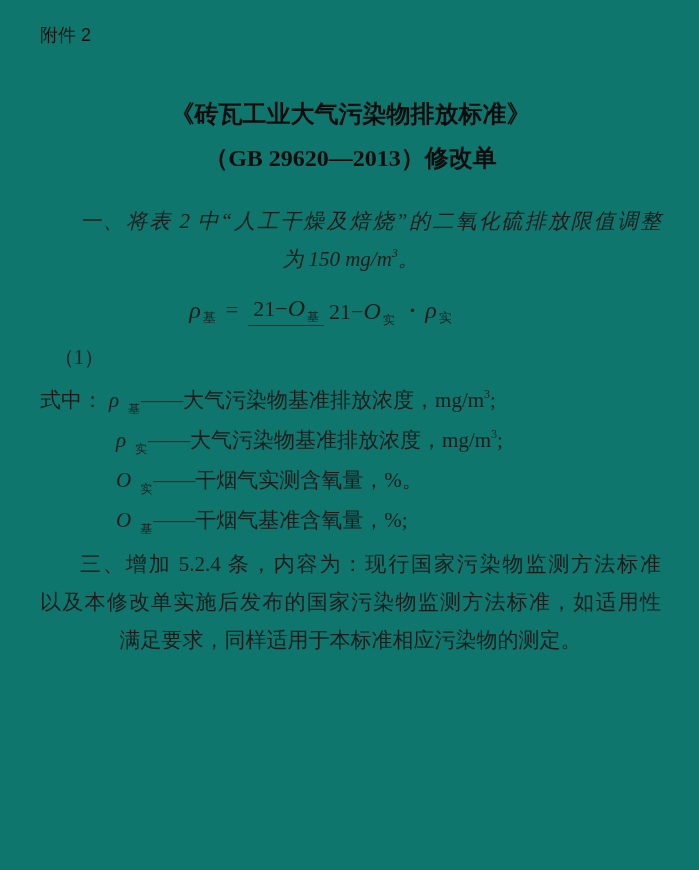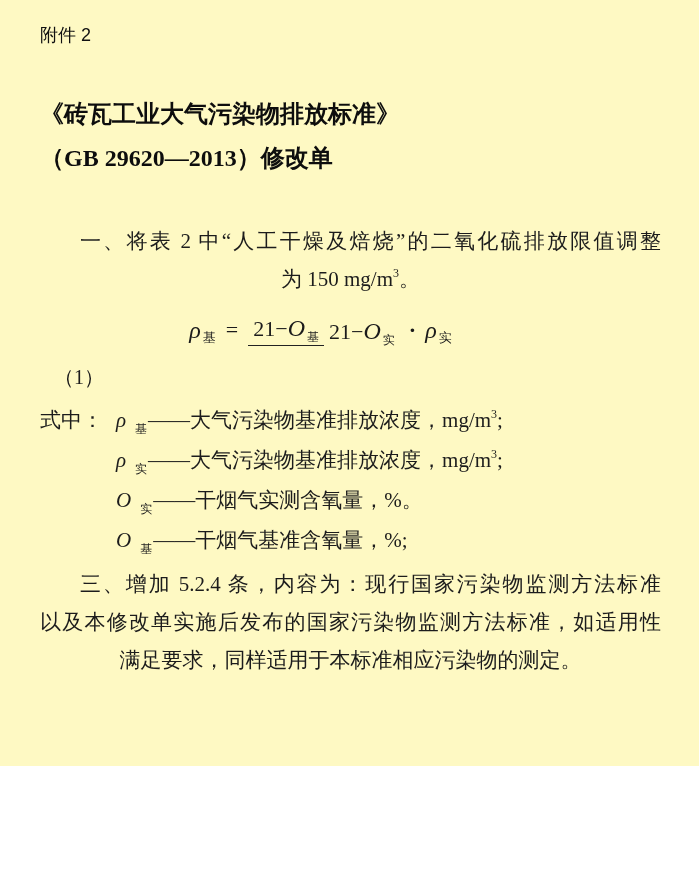--- a/index.html
+++ b/index.html
@@ -6,42 +6,43 @@
     margin: 0;
     padding: 0;
     background: #ffffff;
     width: 699px;
     height: 870px;
     overflow: hidden;
   }
   .page {
     box-sizing: border-box;
     width: 699px;
-    height: 766px;
+    height: 870px;
     padding: 22px 38px 0 40px;
-    background: #fef9c3;
+    background: #0f766e;
     color: #1c1c1c;
     font-family: "Liberation Serif", "DejaVu Serif", serif;
   }
   .attach {
     font-family: "Liberation Sans", "DejaVu Sans", sans-serif;
     font-size: 18px;
     line-height: 26px;
     color: #111;
   }
   .title-block {
     margin-top: 44px;
+    text-align: center;
   }
   .title-line {
     font-size: 24px;
     font-weight: bold;
     line-height: 44px;
     color: #0d0d0d;
   }
-  .body-block { margin-top: 42px; }
+  .body-block { margin-top: 22px; font-style: italic; }
   .line {
     font-size: 21px;
     line-height: 38px;
     white-space: nowrap;
     text-align: center;
   }
   .fill {
     white-space: normal;
     text-align: justify;
     text-align-last: justify;
@@ -103,21 +104,21 @@
     line-height: 30px;
     padding-left: 14px;
   }
   
   .legend-block { margin-top: 8px; }
   .legend-line {
     font-size: 21px;
     line-height: 40px;
   }
   .legend-indent { padding-left: 76px; }
-  .legend-intro { margin-right: 13px; }
+  .legend-intro { margin-right: 6px; }
   .para3-block { margin-top: 5px; }
 </style>
 </head>
 <body>
 
 <div class="page">
 
   <div class="attach">附件 2</div>
 
   <div class="title-block">

